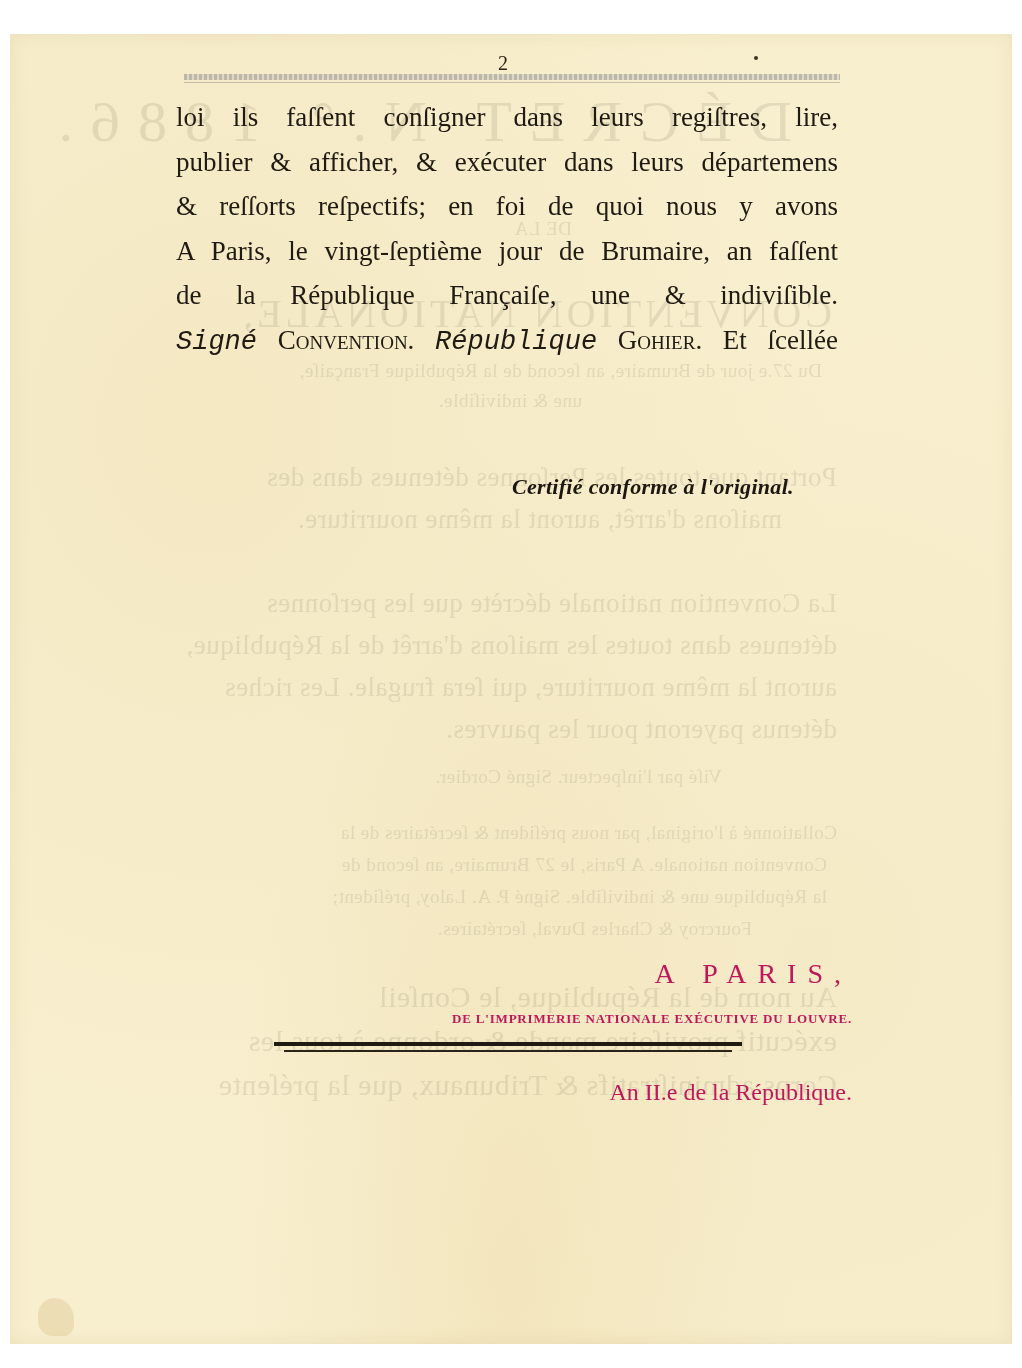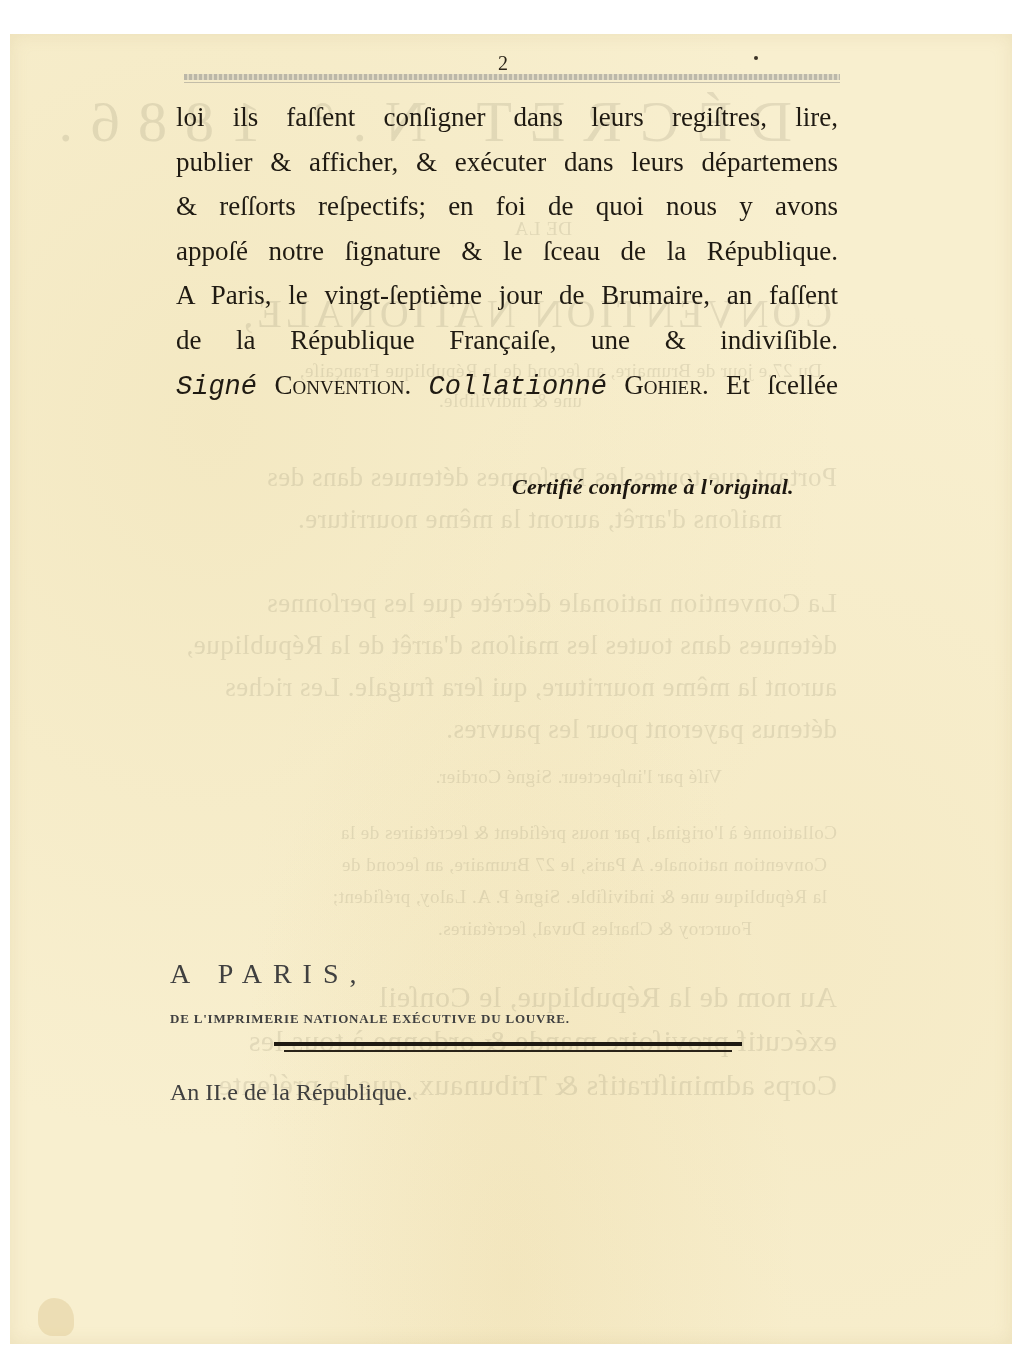--- a/index.html
+++ b/index.html
@@ -122,22 +122,22 @@
       font-size: 22px;
       font-style: italic;
       font-weight: bold;
       color: #1c1710;
       letter-spacing: 0.3px;
     }
     .imprint {
       position: absolute;
       left: 170px;
       width: 682px;
-      text-align: left;
-      color: #404040;
+      text-align: right;
+      color: #be185d;
     }
     .imprint-city {
       top: 958px;
       font-size: 28px;
       letter-spacing: 11px;
     }
     .imprint-press {
       top: 1011px;
       font-size: 13px;
       font-weight: bold;
@@ -195,27 +195,26 @@
 
 <div class="corner-dot"></div>
 <div class="page-number">2</div>
 <div class="header-rule"></div>
 <div class="header-rule-2"></div>
 
 <div class="body-text">
   <span class="line">loi ils faſſent conſigner dans leurs regiſtres, lire,</span>
   <span class="line">publier &amp; afficher, &amp; exécuter dans leurs départemens</span>
   <span class="line">&amp; reſſorts reſpectifs; en foi de quoi nous y avons</span>
-  <span class="line">appoſé notre ſignature &amp; le ſceau de la République.</span>
   <span class="line">A Paris, le vingt-ſeptième jour de Brumaire, an faſſent</span>
   <span class="line">de la République Françaiſe, une &amp; indiviſible.</span>
   <span class="line">
     <em>Signé</em>
     <span class="smallcaps">Convention.</span>
-    <em>Collationné</em>
+    <em>République</em>
     <span class="smallcaps">Gohier.</span>
     <span>Et ſcellée</span>
   </span>
 </div>
 
 <div class="certified">Certifié conforme à l'original.</div>
 
 <div class="imprint imprint-city">A PARIS,</div>
 <div class="imprint imprint-press">DE L'IMPRIMERIE NATIONALE EXÉCUTIVE DU LOUVRE.</div>
 <div class="imprint-rule-1"></div>

